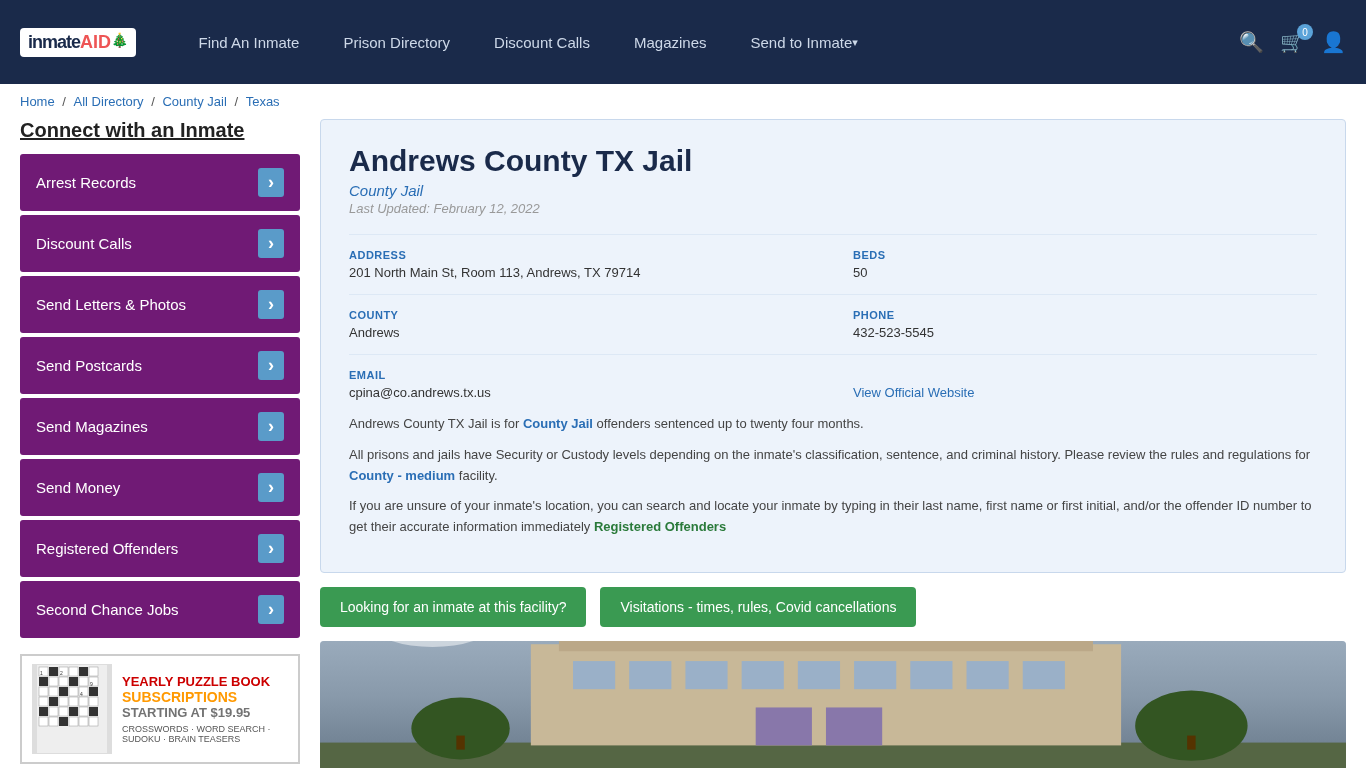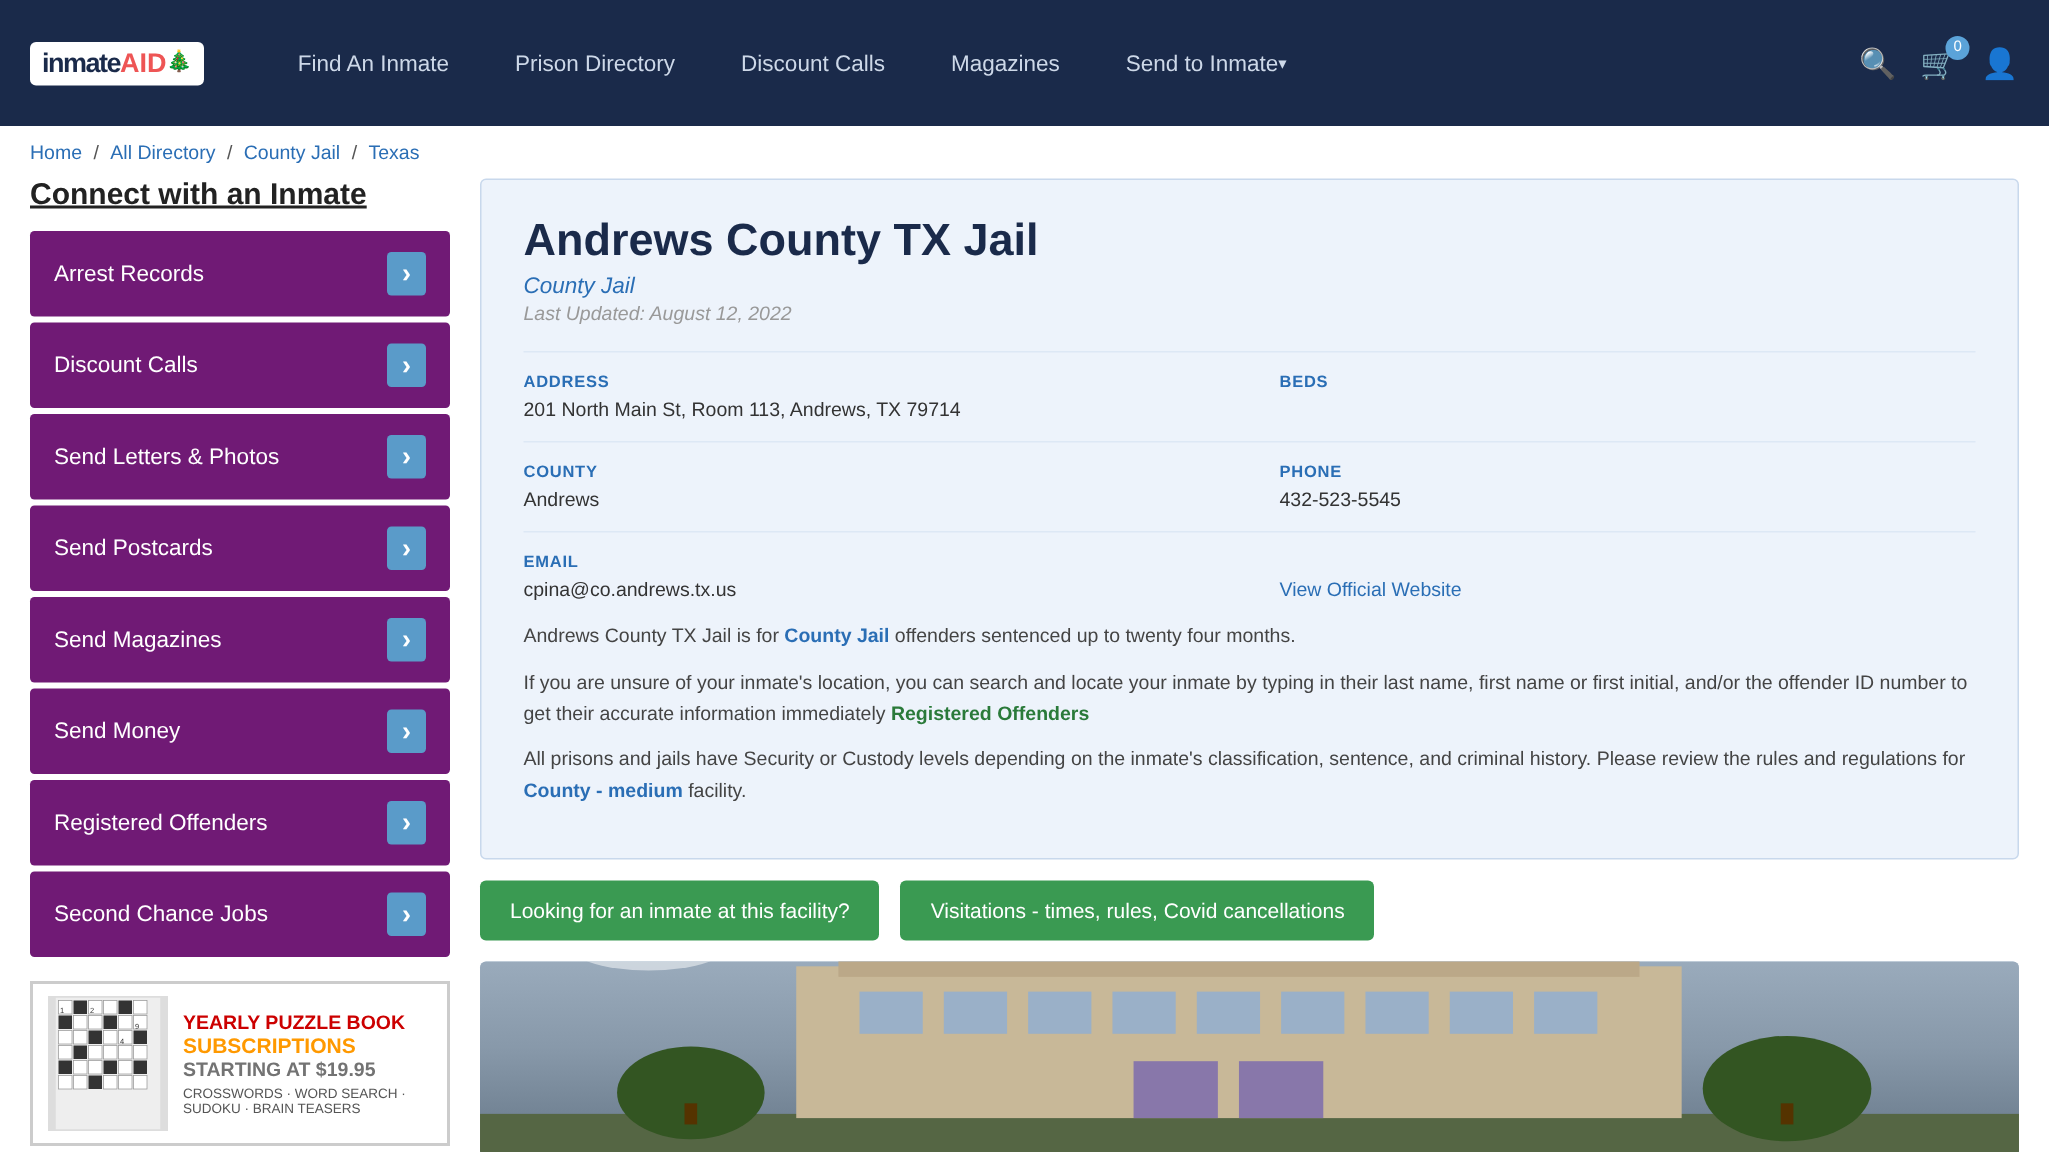--- a/index.html
+++ b/index.html
@@ -442,29 +442,30 @@
       </div>
     </div>
 
   </aside>
 
   <div class="content">
 
     <div class="facility-card">
       <div class="facility-name">Andrews County TX Jail</div>
       <div class="facility-type">County Jail</div>
-      <div class="facility-updated">Last Updated: August 12, 2022</div>
+      <div class="facility-updated">Last Updated: February 12, 2022</div>
 
       <div class="facility-info">
         <div class="info-col">
           <div class="info-label">ADDRESS</div>
           <div class="info-value">201 North Main St, Room 113, Andrews, TX 79714</div>
         </div>
         <div class="info-col">
           <div class="info-label">BEDS</div>
+          <div class="info-value">50</div>
         </div>
       </div>
 
       <div class="facility-info">
         <div class="info-col">
           <div class="info-label">COUNTY</div>
           <div class="info-value">Andrews</div>
         </div>
         <div class="info-col">
           <div class="info-label">PHONE</div>
@@ -483,24 +484,24 @@
             <a href="#" class="info-link">View Official Website</a>
           </div>
         </div>
       </div>
 
       <div class="facility-desc">
         <p>
           Andrews County TX Jail is for <a href="#">County Jail</a> offenders sentenced up to twenty four months.
         </p>
         <p>
-          If you are unsure of your inmate's location, you can search and locate your inmate by typing in their last name, first name or first initial, and/or the offender ID number to get their accurate information immediately <a href="#" class="green-link">Registered Offenders</a>
+          All prisons and jails have Security or Custody levels depending on the inmate's classification, sentence, and criminal history. Please review the rules and regulations for <a href="#">County - medium</a> facility.
         </p>
         <p>
-          All prisons and jails have Security or Custody levels depending on the inmate's classification, sentence, and criminal history. Please review the rules and regulations for <a href="#">County - medium</a> facility.
+          If you are unsure of your inmate's location, you can search and locate your inmate by typing in their last name, first name or first initial, and/or the offender ID number to get their accurate information immediately <a href="#" class="green-link">Registered Offenders</a>
         </p>
       </div>
     </div>
 
     <div class="action-buttons">
       <button class="action-btn">Looking for an inmate at this facility?</button>
       <button class="action-btn">Visitations - times, rules, Covid cancellations</button>
     </div>
 
     <div class="facility-image" style="margin-top: 14px;">

